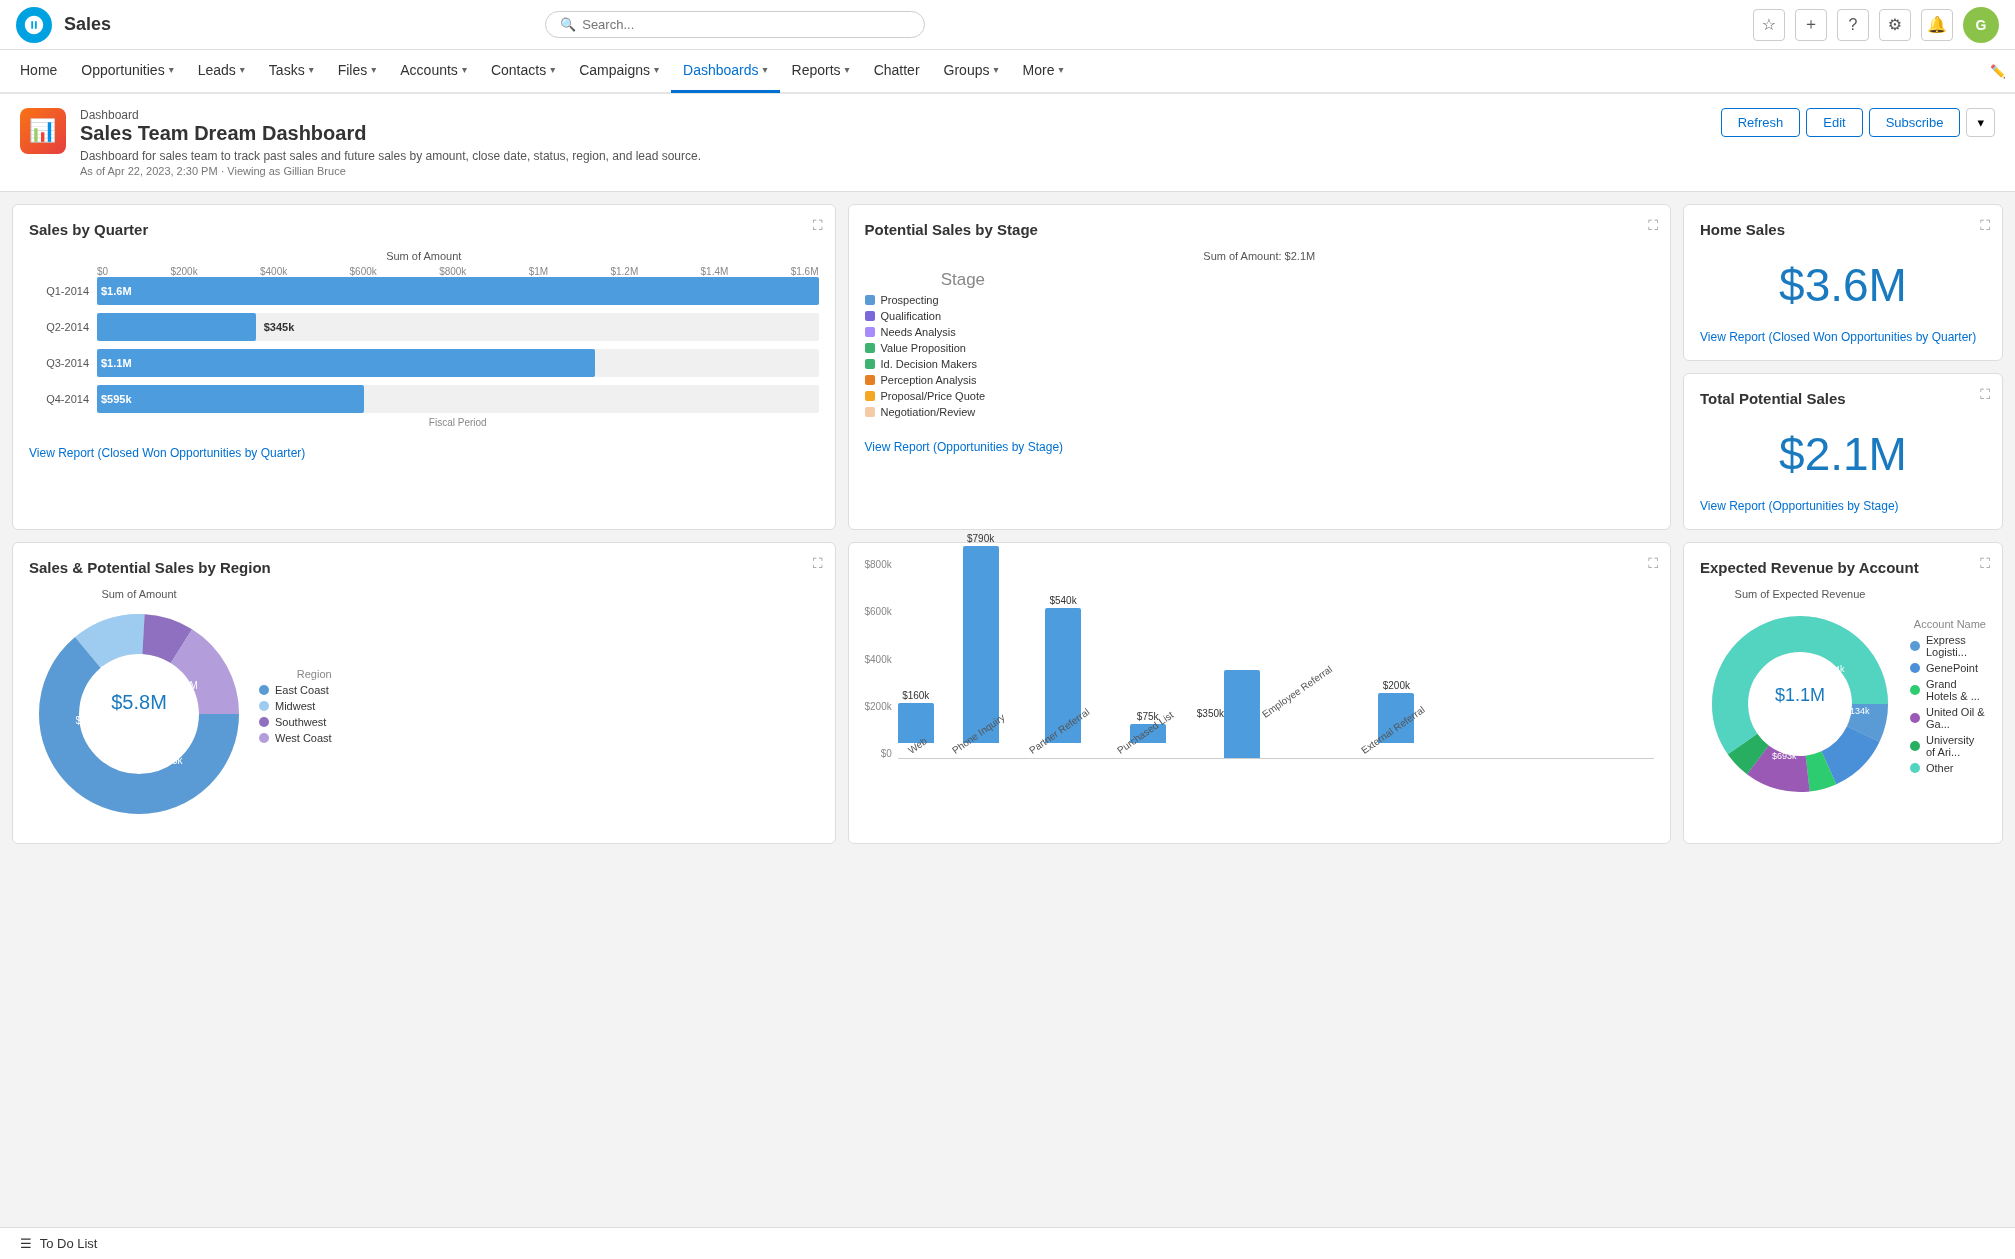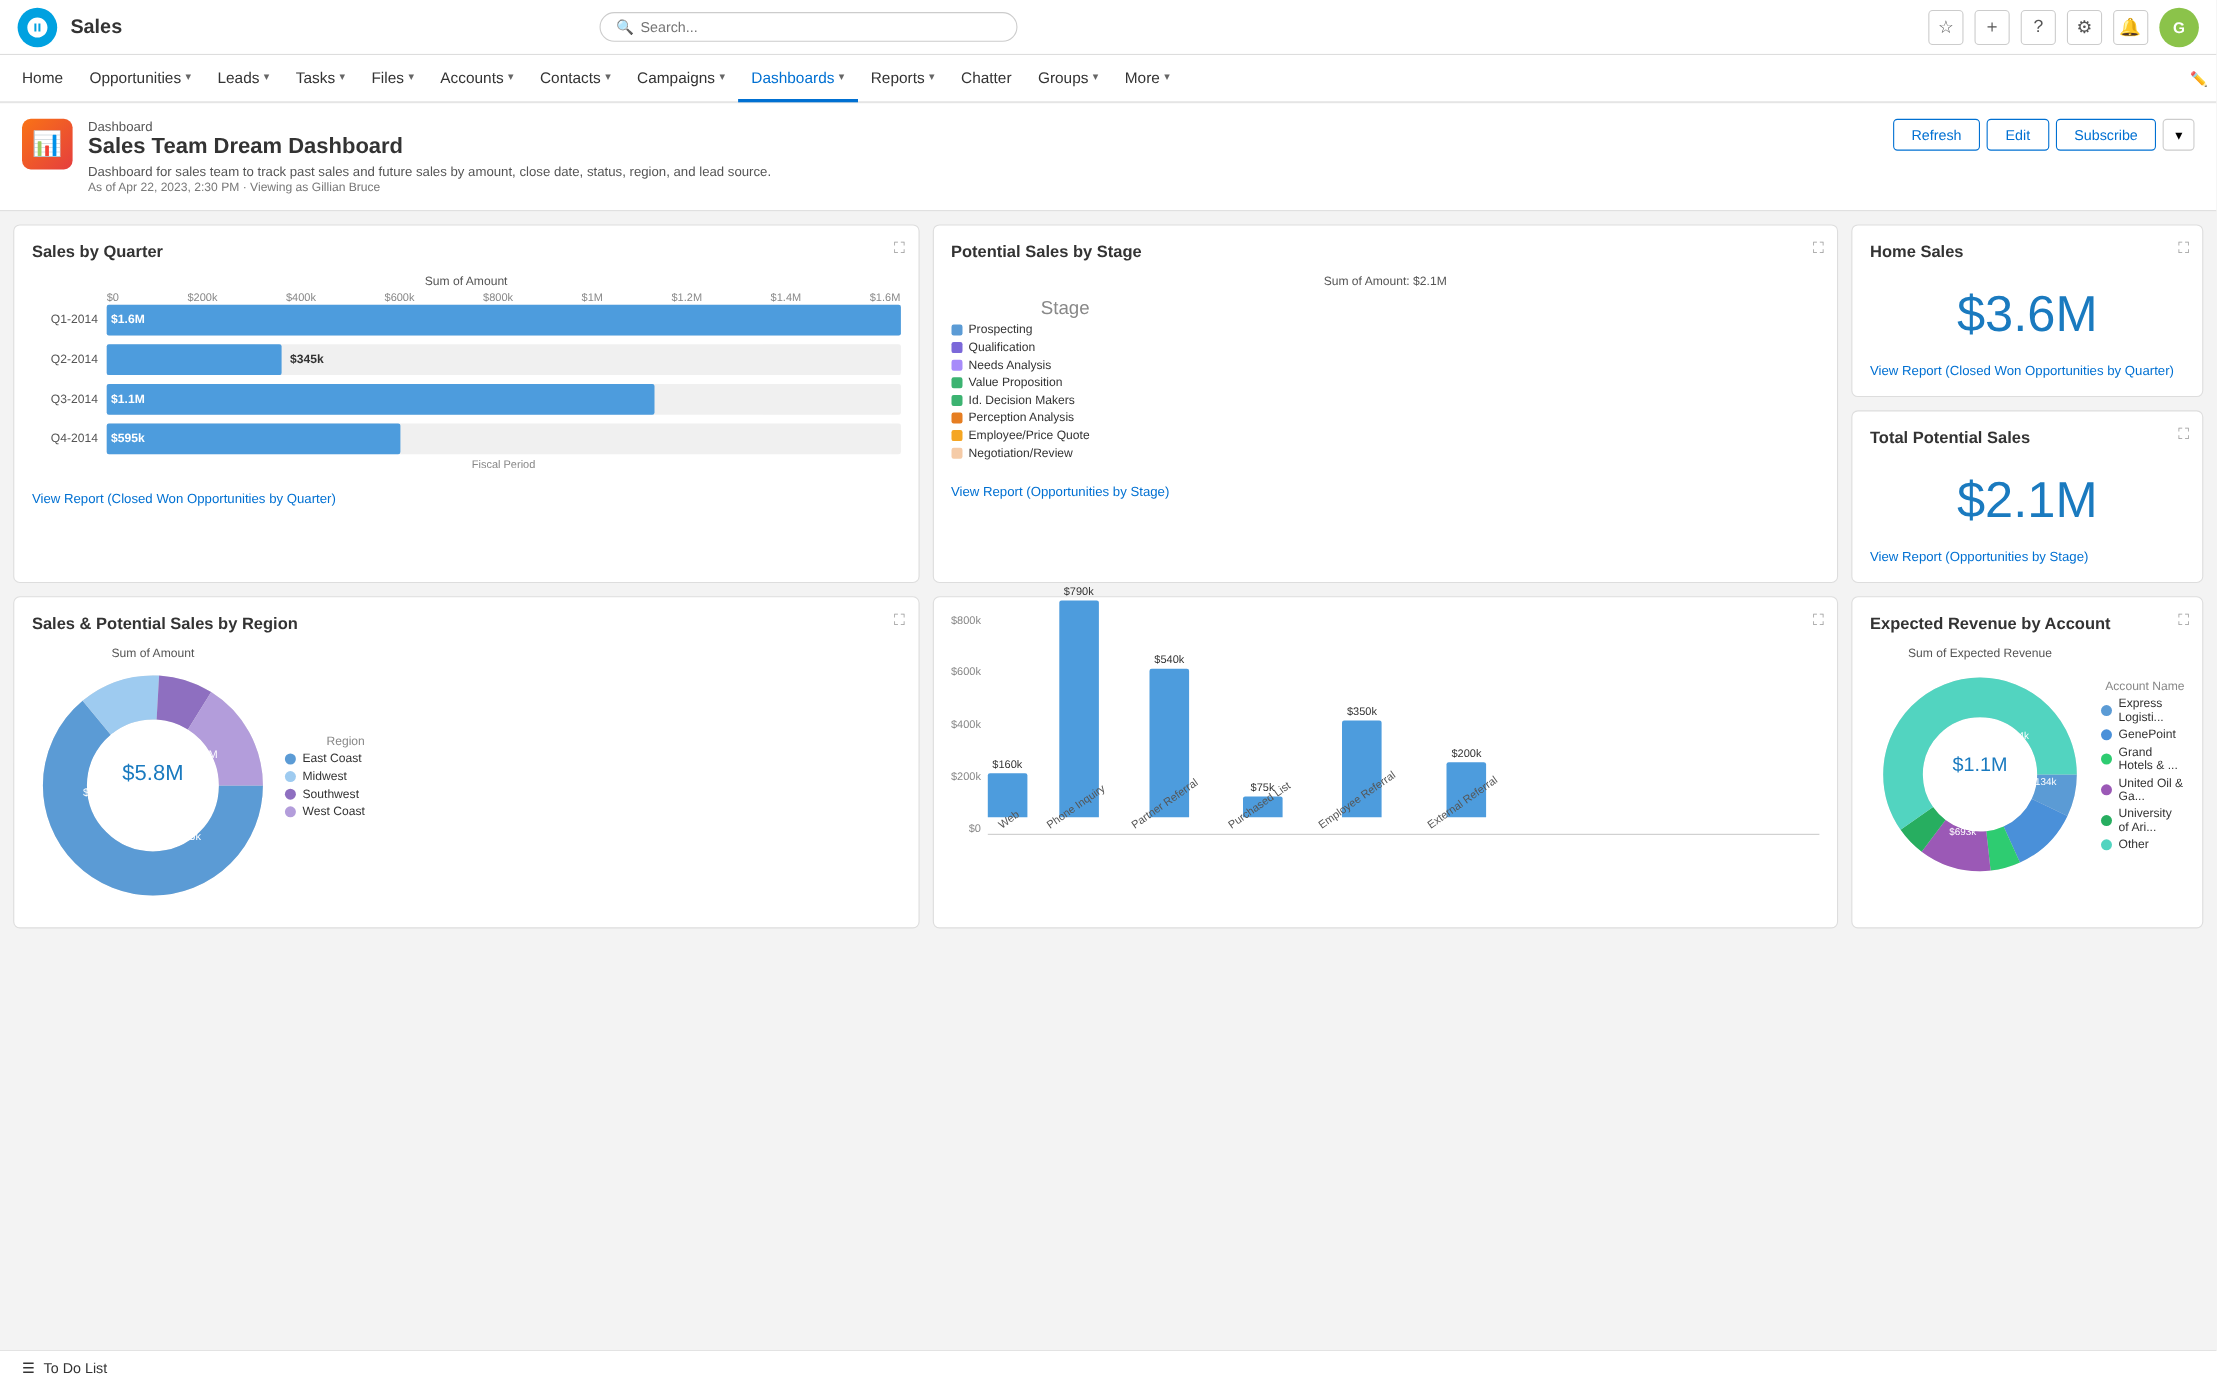--- a/index.html
+++ b/index.html
@@ -315,21 +315,21 @@
         <div class="funnel-legend-item">
             <div class="legend-dot" style="background:#3cb371;"></div>
             <span>Id. Decision Makers</span>
           </div>
         <div class="funnel-legend-item">
             <div class="legend-dot" style="background:#e67e22;"></div>
             <span>Perception Analysis</span>
           </div>
         <div class="funnel-legend-item">
             <div class="legend-dot" style="background:#f5a623;"></div>
-            <span>Employee/Price Quote</span>
+            <span>Proposal/Price Quote</span>
           </div>
         <div class="funnel-legend-item">
             <div class="legend-dot" style="background:#f5cba7;"></div>
             <span>Negotiation/Review</span>
           </div>
       </div>
     </div>
     <a class="view-report-link">View Report (Opportunities by Stage)</a>
   </div>
 
@@ -421,21 +421,21 @@
         <div style="display:flex;flex-direction:column;align-items:center;">
           <span style="font-size:10px;color:#333;margin-bottom:2px;">$540k</span>
           <div style="width:36px;height:135px;background:#4d9cdd;border-radius:2px 2px 0 0;"></div>
           <span style="font-size:10px;color:#555;margin-top:4px;transform:rotate(-35deg);transform-origin:top left;display:block;white-space:nowrap;">Partner Referral</span>
         </div>
         <div style="display:flex;flex-direction:column;align-items:center;">
           <span style="font-size:10px;color:#333;margin-bottom:2px;">$75k</span>
           <div style="width:36px;height:19px;background:#4d9cdd;border-radius:2px 2px 0 0;"></div>
           <span style="font-size:10px;color:#555;margin-top:4px;transform:rotate(-35deg);transform-origin:top left;display:block;white-space:nowrap;">Purchased List</span>
         </div>
-        <div style="display:flex;flex-direction:column;align-items:center;">
+        <div style="display:flex;align-items:center;">
           <span style="font-size:10px;color:#333;margin-bottom:2px;">$350k</span>
           <div style="width:36px;height:88px;background:#4d9cdd;border-radius:2px 2px 0 0;"></div>
           <span style="font-size:10px;color:#555;margin-top:4px;transform:rotate(-35deg);transform-origin:top left;display:block;white-space:nowrap;">Employee Referral</span>
         </div>
         <div style="display:flex;flex-direction:column;align-items:center;">
           <span style="font-size:10px;color:#333;margin-bottom:2px;">$200k</span>
           <div style="width:36px;height:50px;background:#4d9cdd;border-radius:2px 2px 0 0;"></div>
           <span style="font-size:10px;color:#555;margin-top:4px;transform:rotate(-35deg);transform-origin:top left;display:block;white-space:nowrap;">External Referral</span>
         </div>
       </div>

